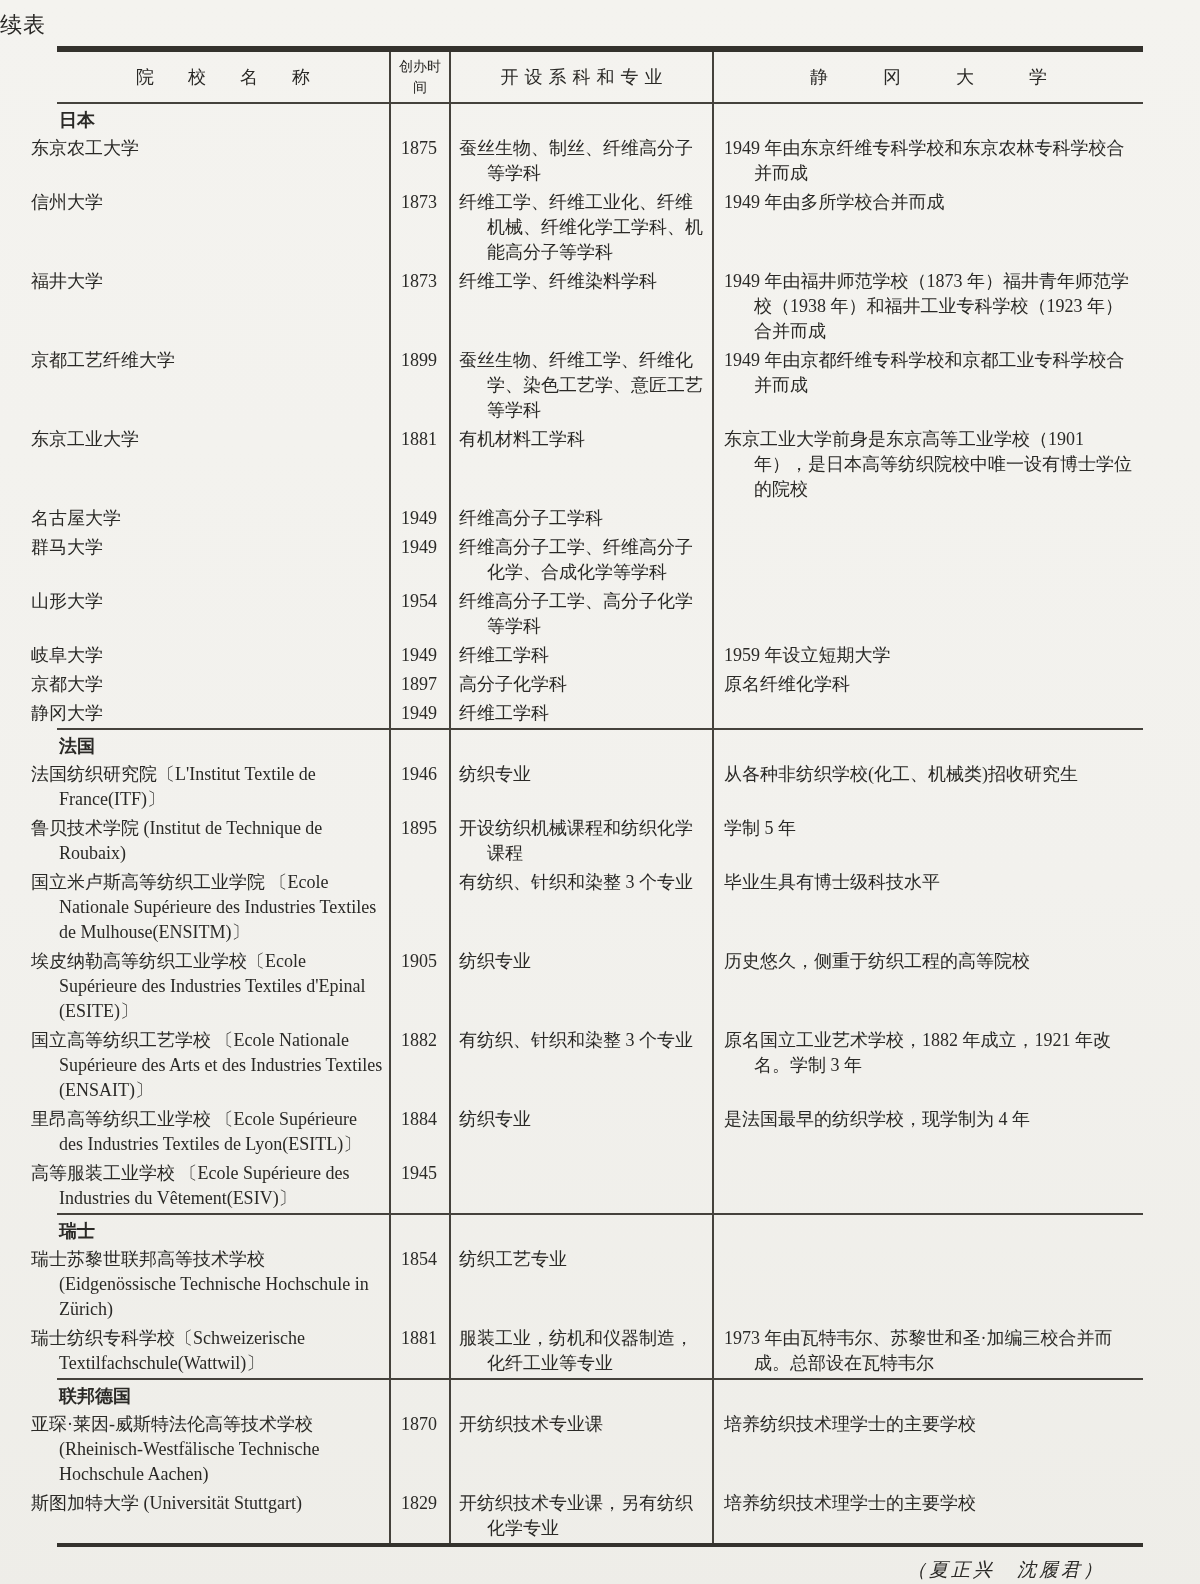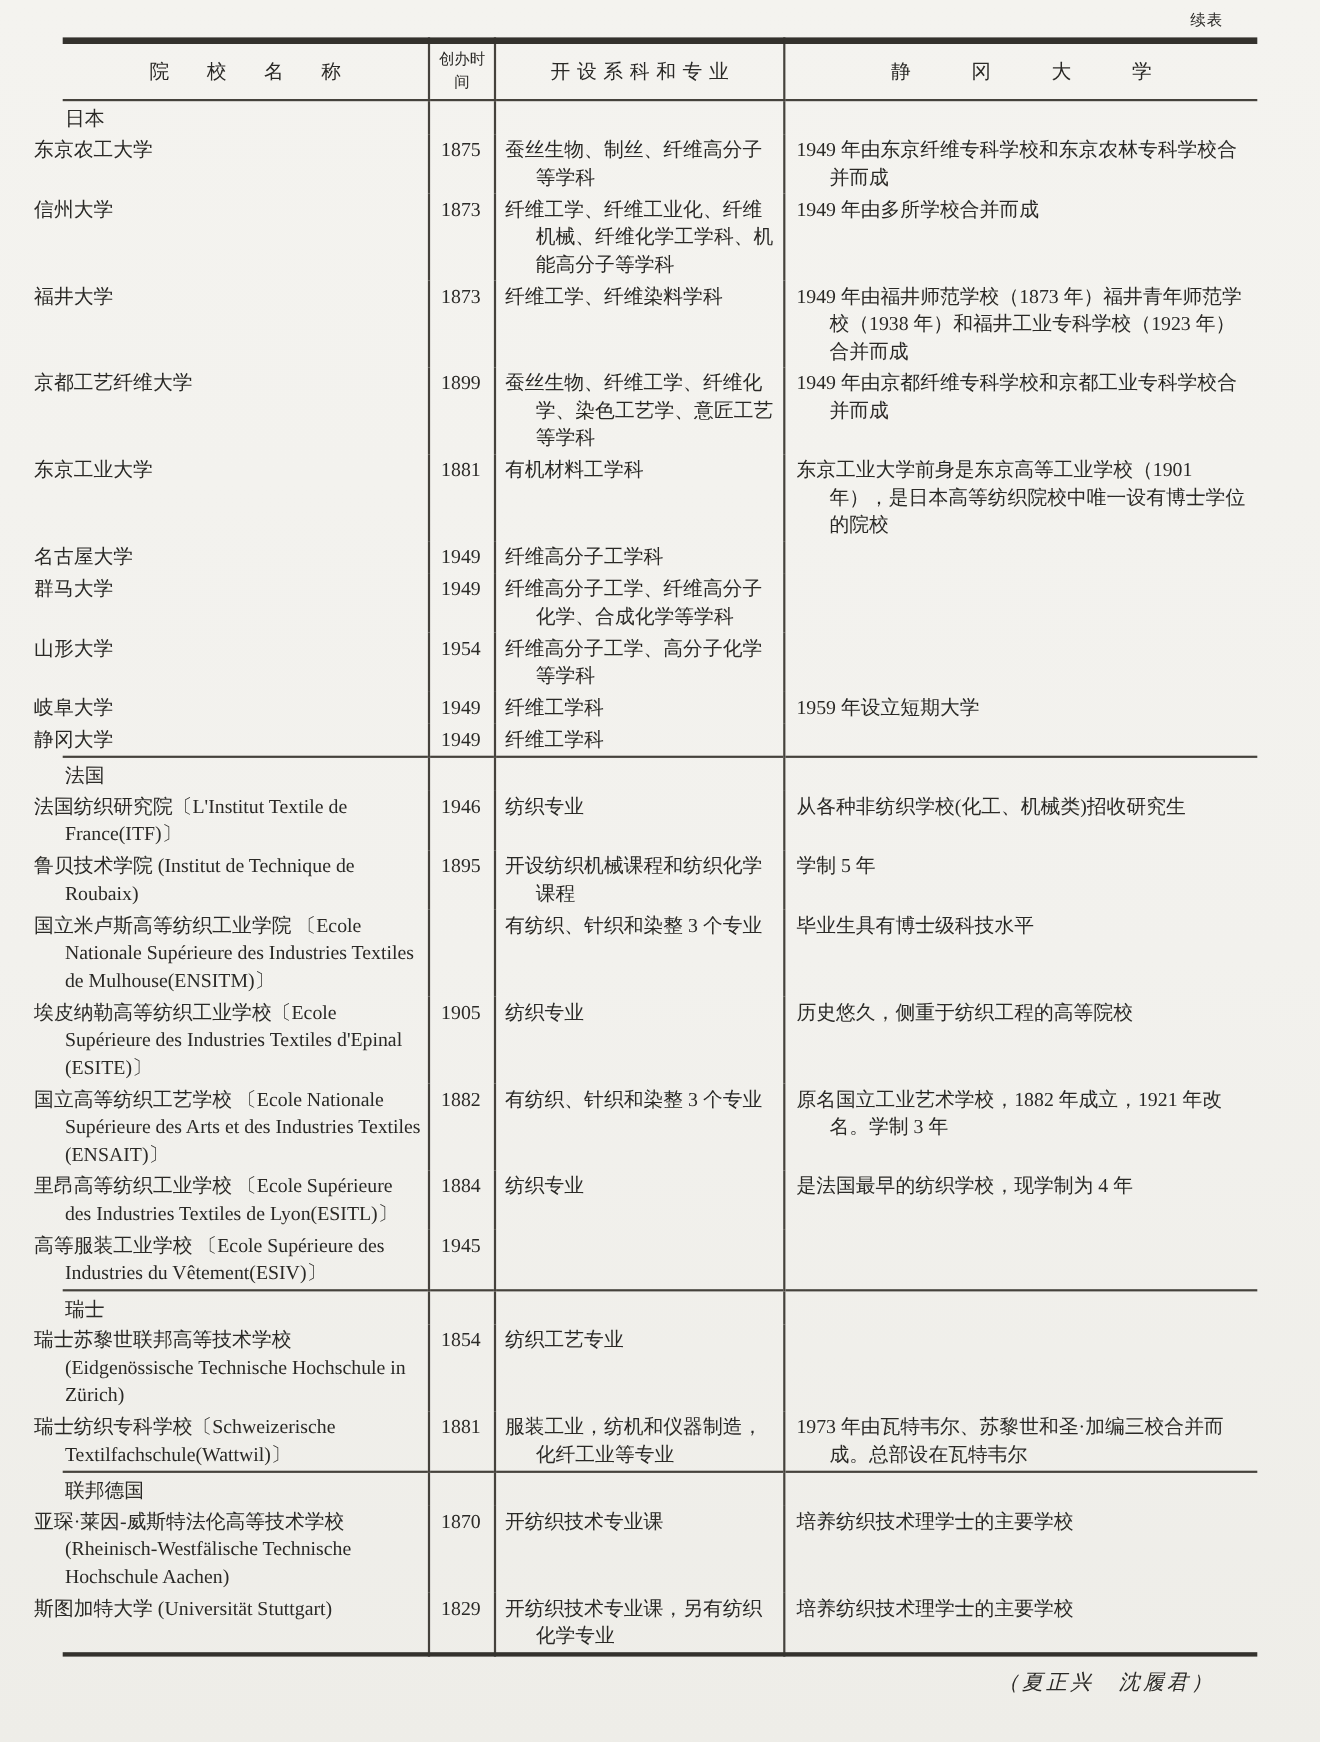--- a/index.html
+++ b/index.html
@@ -9,23 +9,23 @@
     width: 1200px;
     min-height: 1584px;
     margin: 0 auto;
     background: linear-gradient(180deg, #f4f3ef 0%, #f2f1ed 55%, #eeede8 100%);
     color: #2a2926;
     font-family: "Liberation Serif", "DejaVu Serif", serif;
     box-sizing: border-box;
     padding-top: 8px;
   }
   .continuation {
-    text-align: right;
+    text-align: left;
     padding: 2px 88px 6px 0;
-    font-size: 14px;
+    font-size: 22px;
     letter-spacing: 1px;
   }
   table.main {
     border-collapse: collapse;
     table-layout: fixed;
     margin-left: 57px;
     width: 1086px;
     border-top: 6px solid #34322d;
     border-bottom: 4px solid #34322d;
   }
@@ -51,21 +51,21 @@
   .h-name  { letter-spacing: 34px; text-indent: 34px; }
   .h-found { font-size: 14px; line-height: 21px; padding-left: 2px; padding-right: 2px; }
   .h-dept  { letter-spacing: 6px; text-indent: 6px; }
   .h-notes { letter-spacing: 55px; text-indent: 55px; }
   td.c1 { padding-left: 2px; padding-right: 6px; }
   td.c2 { text-align: center; padding-left: 0; padding-right: 2px; }
   .hang1 { padding-left: 30px; text-indent: -28px; margin-top: 47px; }  
   .hang3 { padding-left: 36px; text-indent: -28px; }  
   .hang4 { padding-left: 40px; text-indent: -30px; }  
   tr.section-row td {
-    font-weight: normal;
+    font-weight: bold;
     padding-top: 4px;
     padding-bottom: 1px;
   }
   tr.sep td { border-top: 2px solid #45423c; }
   .credits {
     text-align: right;
     padding: 10px 95px 20px 0;
     font-size: 19px;
     font-style: italic;
     letter-spacing: 3px;
@@ -147,20 +147,26 @@
           <td class="c3 hang3">纤维高分子工学、高分子化学等学科</td>
           <td class="hang4"></td>
         </tr>
         <tr>
           <td class="c1 hang1">岐阜大学</td>
           <td class="c2">1949</td>
           <td class="c3 hang3">纤维工学科</td>
           <td class="hang4">1959 年设立短期大学</td>
         </tr>
         <tr>
+          <td class="c1 hang1">京都大学</td>
+          <td class="c2">1897</td>
+          <td class="c3 hang3">高分子化学科</td>
+          <td class="hang4">原名纤维化学科</td>
+        </tr>
+        <tr>
           <td class="c1 hang1">静冈大学</td>
           <td class="c2">1949</td>
           <td class="c3 hang3">纤维工学科</td>
           <td class="hang4"></td>
         </tr>
         <tr class="section-row sep">
           <td class="c1">法国</td>
           <td class="c2"></td>
           <td class="c3"></td>
           <td class=""></td>

